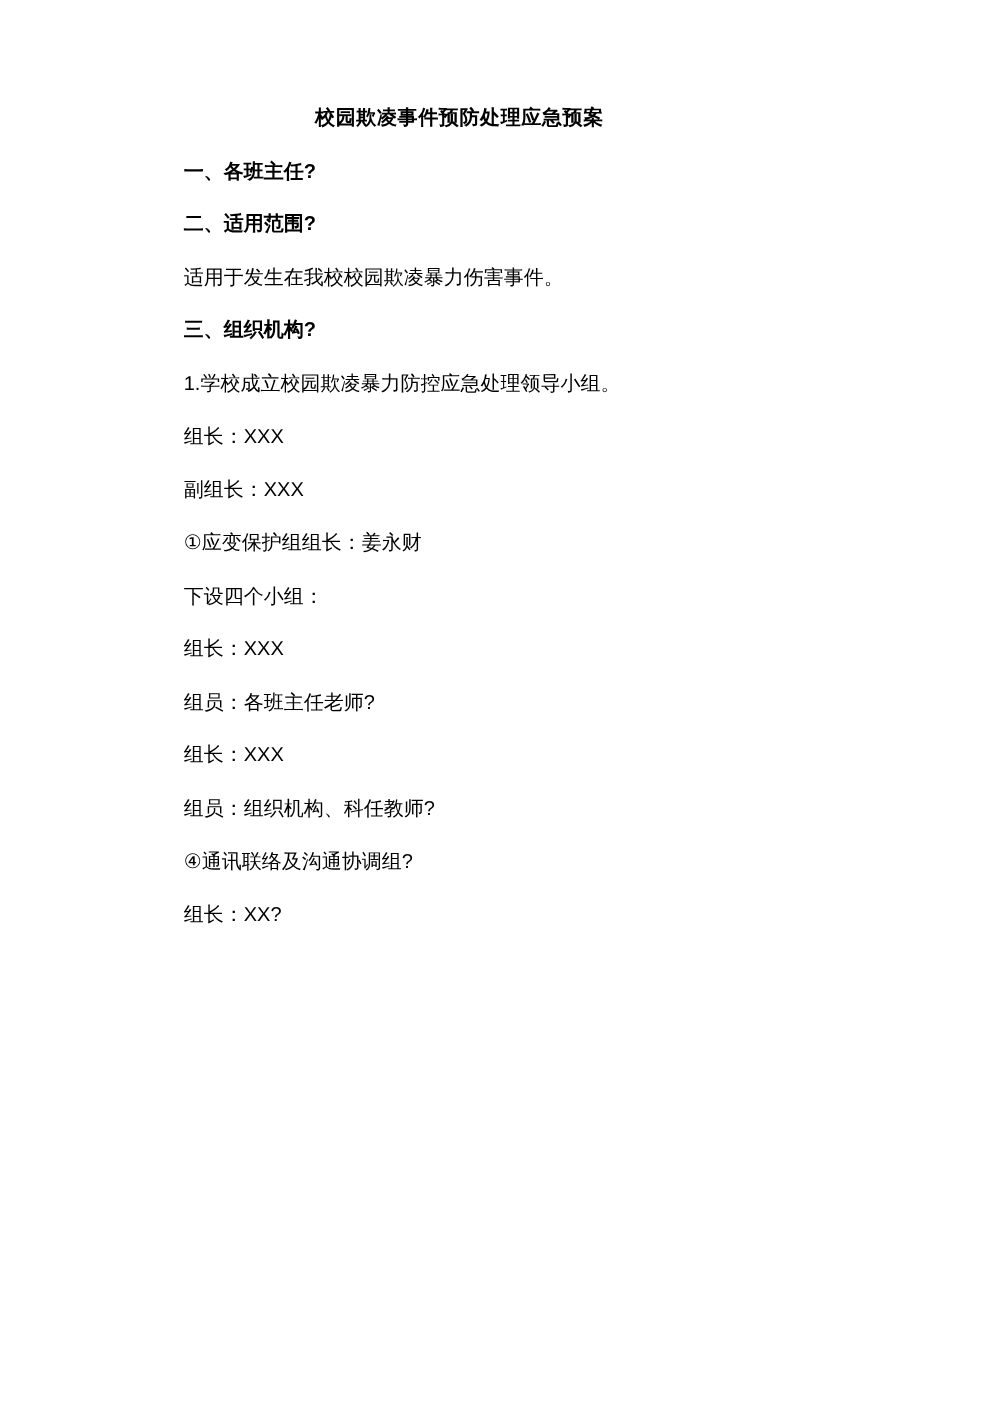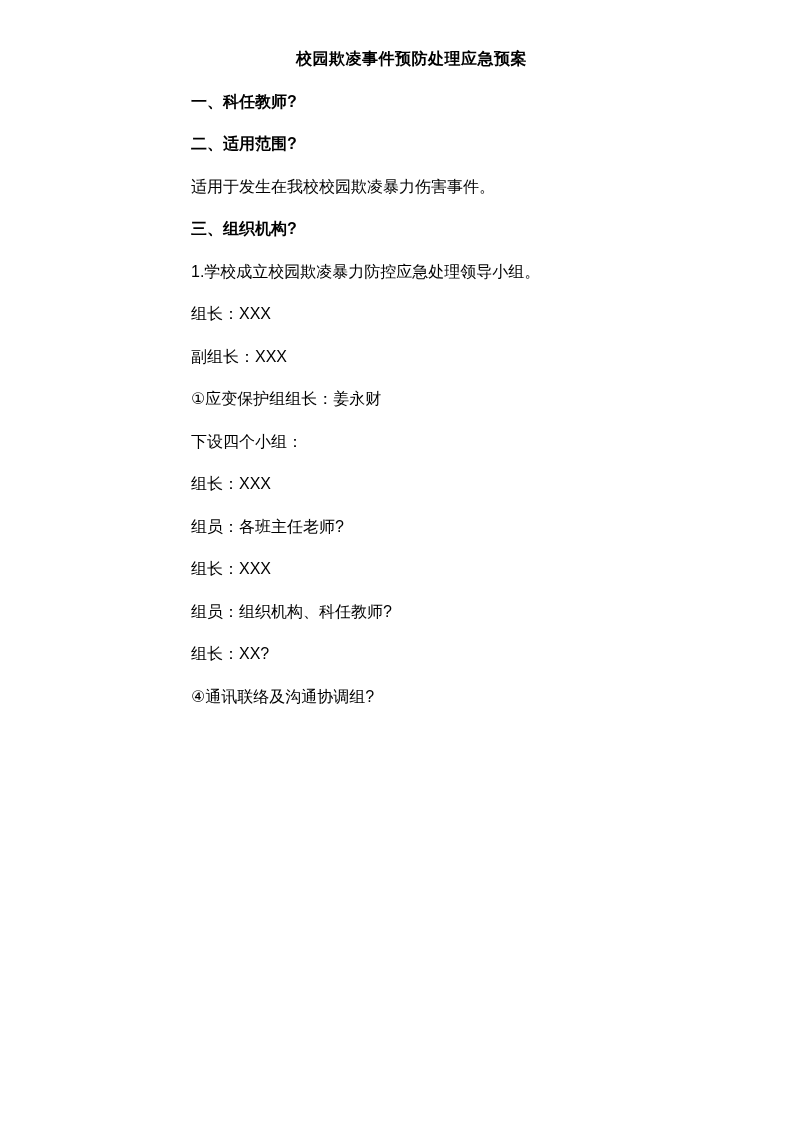--- a/index.html
+++ b/index.html
@@ -11,23 +11,22 @@
     width: 793px;
     height: 1122px;
     overflow: hidden;
     font-family: "Liberation Sans", "DejaVu Sans", sans-serif;
     color: #000000;
   }
   .page {
     box-sizing: border-box;
     width: 737px;
     height: 1122px;
-    padding: 38px 121px 0 119px;
+    padding: 74px 121px 0 119px;
     background: #ffffff;
-    margin-left: 44px;
   }
   .doc-title {
     margin: 0;
     font-size: 16px;
     font-weight: bold;
     line-height: 42.5px;
     text-align: center;
     letter-spacing: 0.5px;
   }
   .para {
@@ -42,29 +41,29 @@
     font-weight: bold;
     text-align: left;
   }
 </style>
 </head>
 <body>
 
 <div class="page">
   <h1 class="doc-title">校园欺凌事件预防处理应急预案</h1>
   <div id="paragraphs">
-      <p class="para heading">一、科任教师?</p>
+      <p class="para heading">一、各班主任?</p>
       <p class="para heading">二、适用范围?</p>
       <p class="para">适用于发生在我校校园欺凌暴力伤害事件。</p>
       <p class="para heading">三、组织机构?</p>
       <p class="para">1.学校成立校园欺凌暴力防控应急处理领导小组。</p>
       <p class="para">组长：XXX</p>
       <p class="para">副组长：XXX</p>
       <p class="para">①应变保护组组长：姜永财</p>
       <p class="para">下设四个小组：</p>
       <p class="para">组长：XXX</p>
       <p class="para">组员：各班主任老师?</p>
       <p class="para">组长：XXX</p>
       <p class="para">组员：组织机构、科任教师?</p>
+      <p class="para">④通讯联络及沟通协调组?</p>
       <p class="para">组长：XX?</p>
-      <p class="para">④通讯联络及沟通协调组?</p>
     </div>
 </div>
 
 </body></html>

